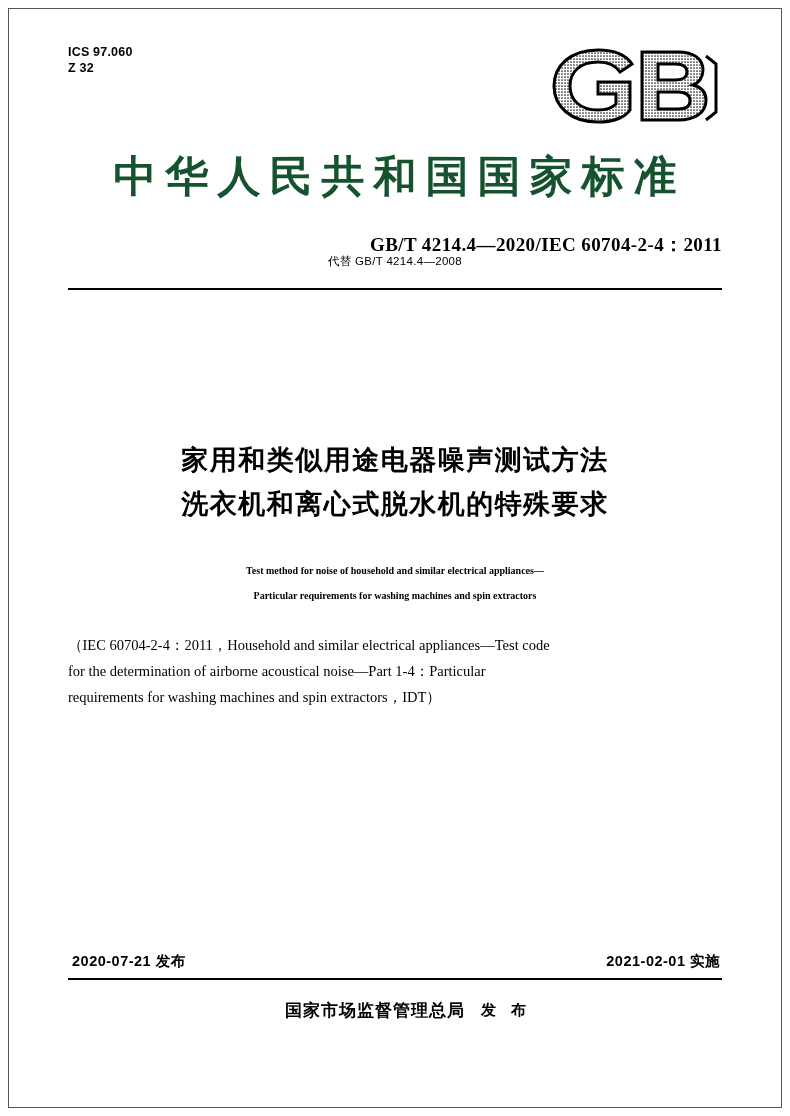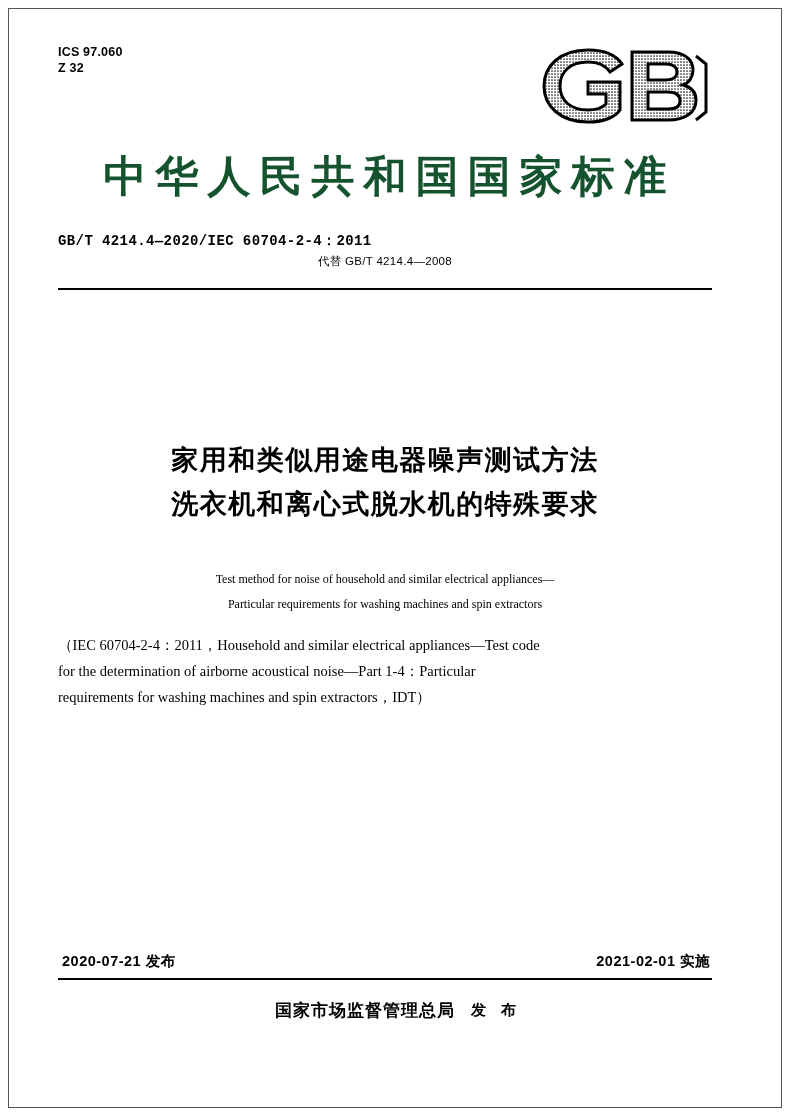--- a/index.html
+++ b/index.html
@@ -21,21 +21,21 @@
     position: absolute;
     left: 8px;
     top: 8px;
     right: 8px;
     bottom: 8px;
     border: 1px solid #555;
     pointer-events: none;
   }
   .content {
     position: absolute;
-    left: 58px;
+    left: 68px;
     top: 0;
     width: 654px;
     height: 1098px;
   }
 
   
   .ics-block {
     position: absolute;
     left: 0;
     top: 44px;
@@ -69,24 +69,24 @@
     text-indent: 9px;
     color: #14532d;
   }
 
   
   .std-no {
     position: absolute;
     left: 0;
     top: 232px;
     width: 654px;
-    text-align: left;
-    font-family: Liberation Mono, monospace;
-    font-weight: bold;
-    font-size: 14px;
+    text-align: right;
+    font-family: Liberation Serif, serif;
+    font-weight: bold;
+    font-size: 19px;
     letter-spacing: 0.4px;
   }
   .std-replace {
     position: absolute;
     left: 0;
     top: 254px;
     width: 654px;
     text-align: center;
     font-family: "Liberation Sans", sans-serif;
     font-size: 11.5px;
@@ -115,24 +115,23 @@
     line-height: 44px;
     letter-spacing: 1.5px;
   }
   .en-title {
     position: absolute;
     left: 0;
     top: 558px;
     width: 654px;
     text-align: center;
     font-family: "Liberation Serif", serif;
-    font-weight: normal;
-    font-size: 12px;
+    font-weight: bold;
+    font-size: 10px;
     line-height: 25px;
-    margin-top: 9px;
   }
   .idt-note {
     position: absolute;
     left: 0;
     top: 632px;
     width: 654px;
     font-family: "Liberation Serif", serif;
     font-size: 14.5px;
     line-height: 26px;
   }

